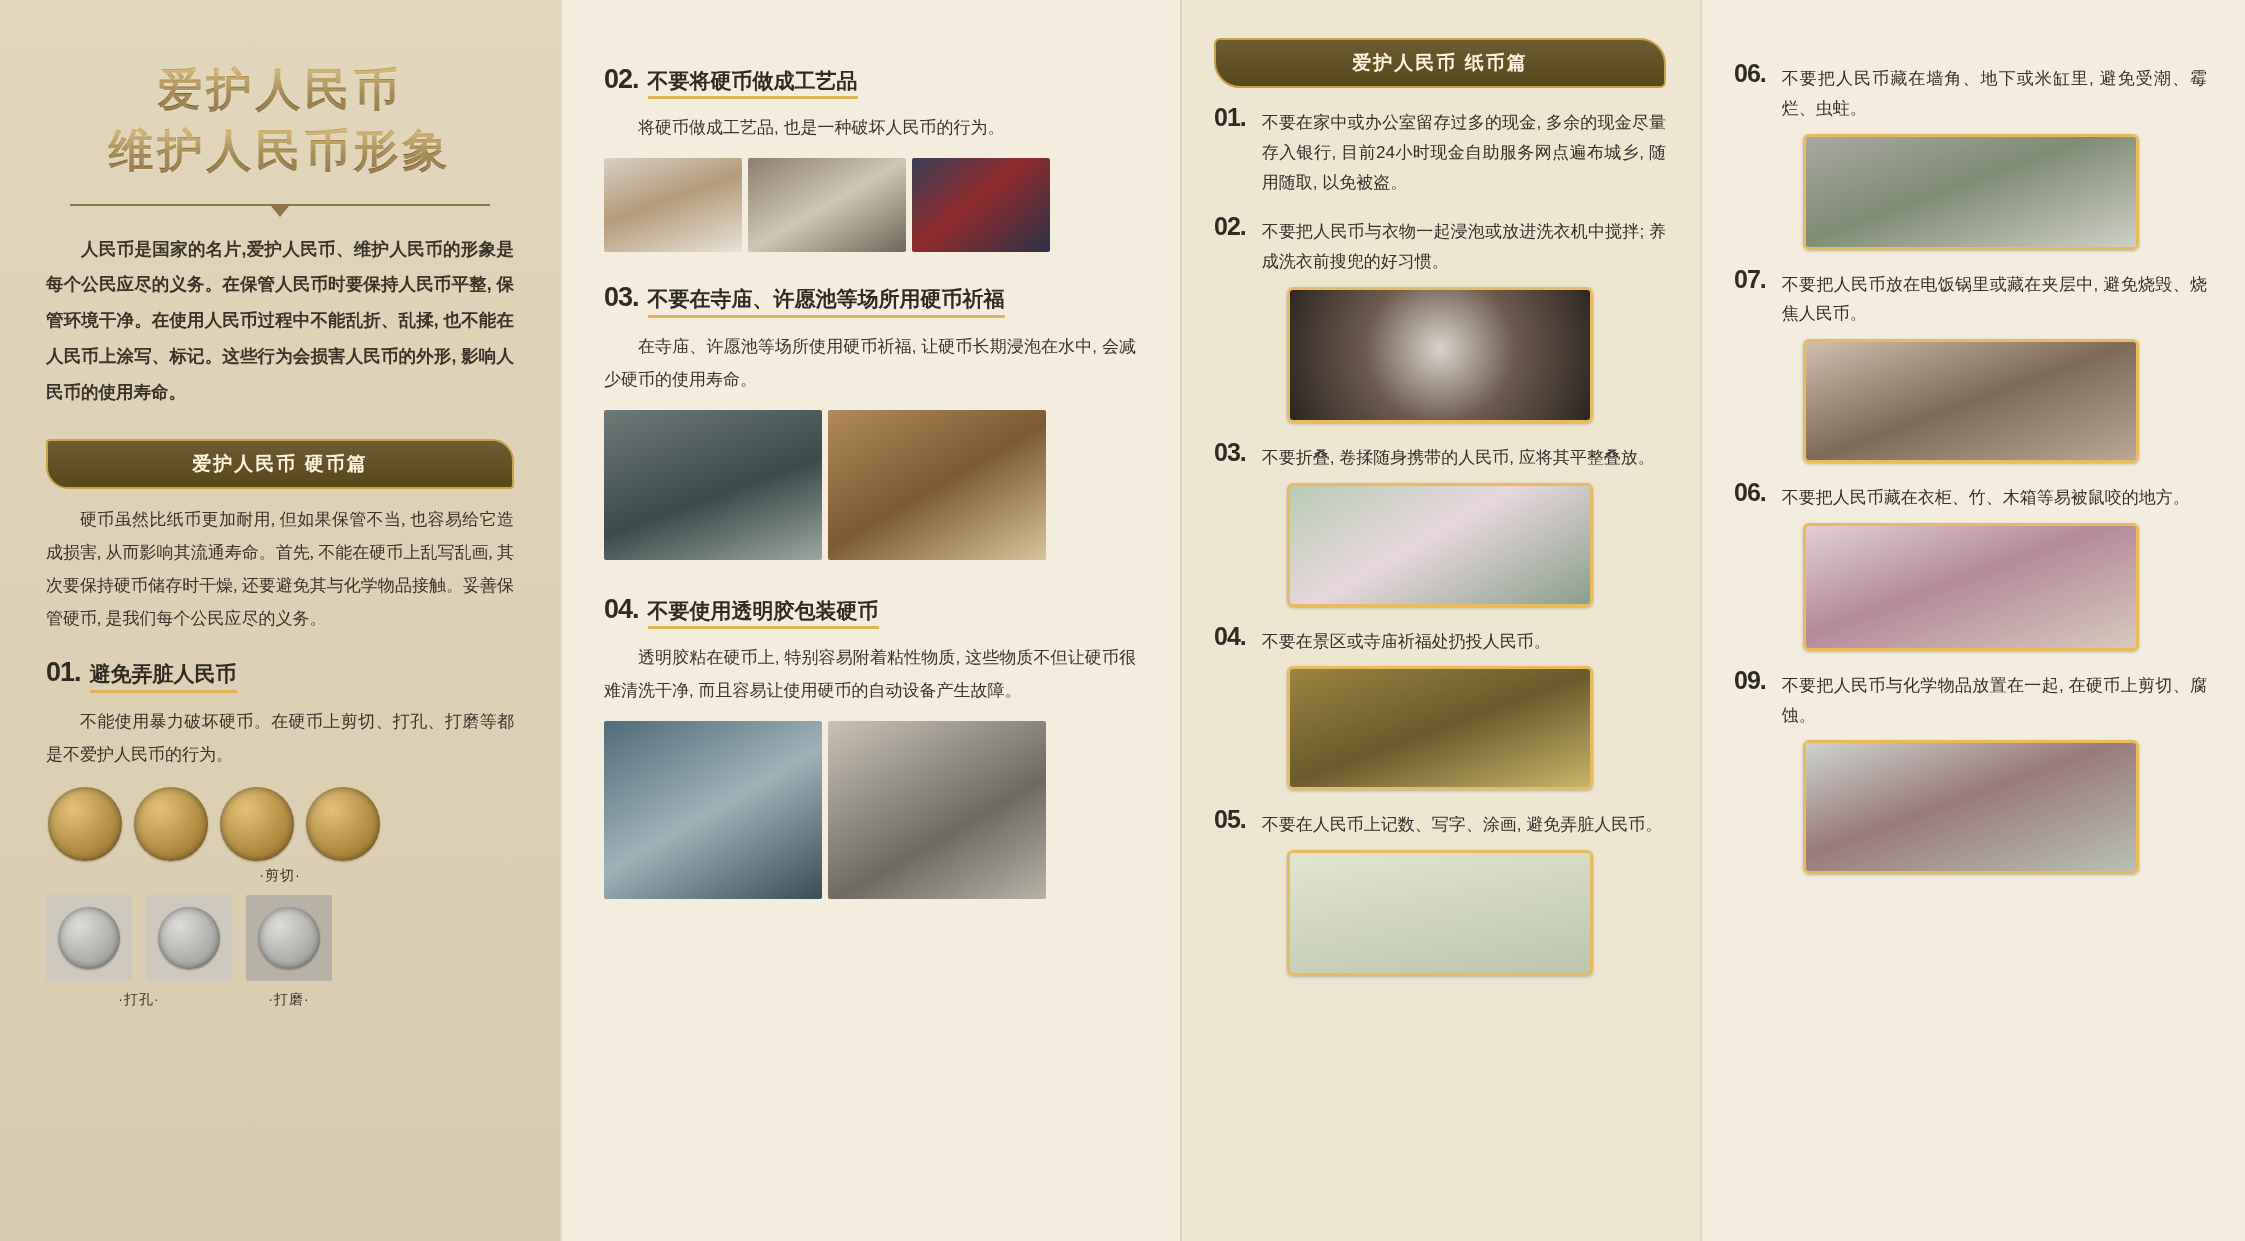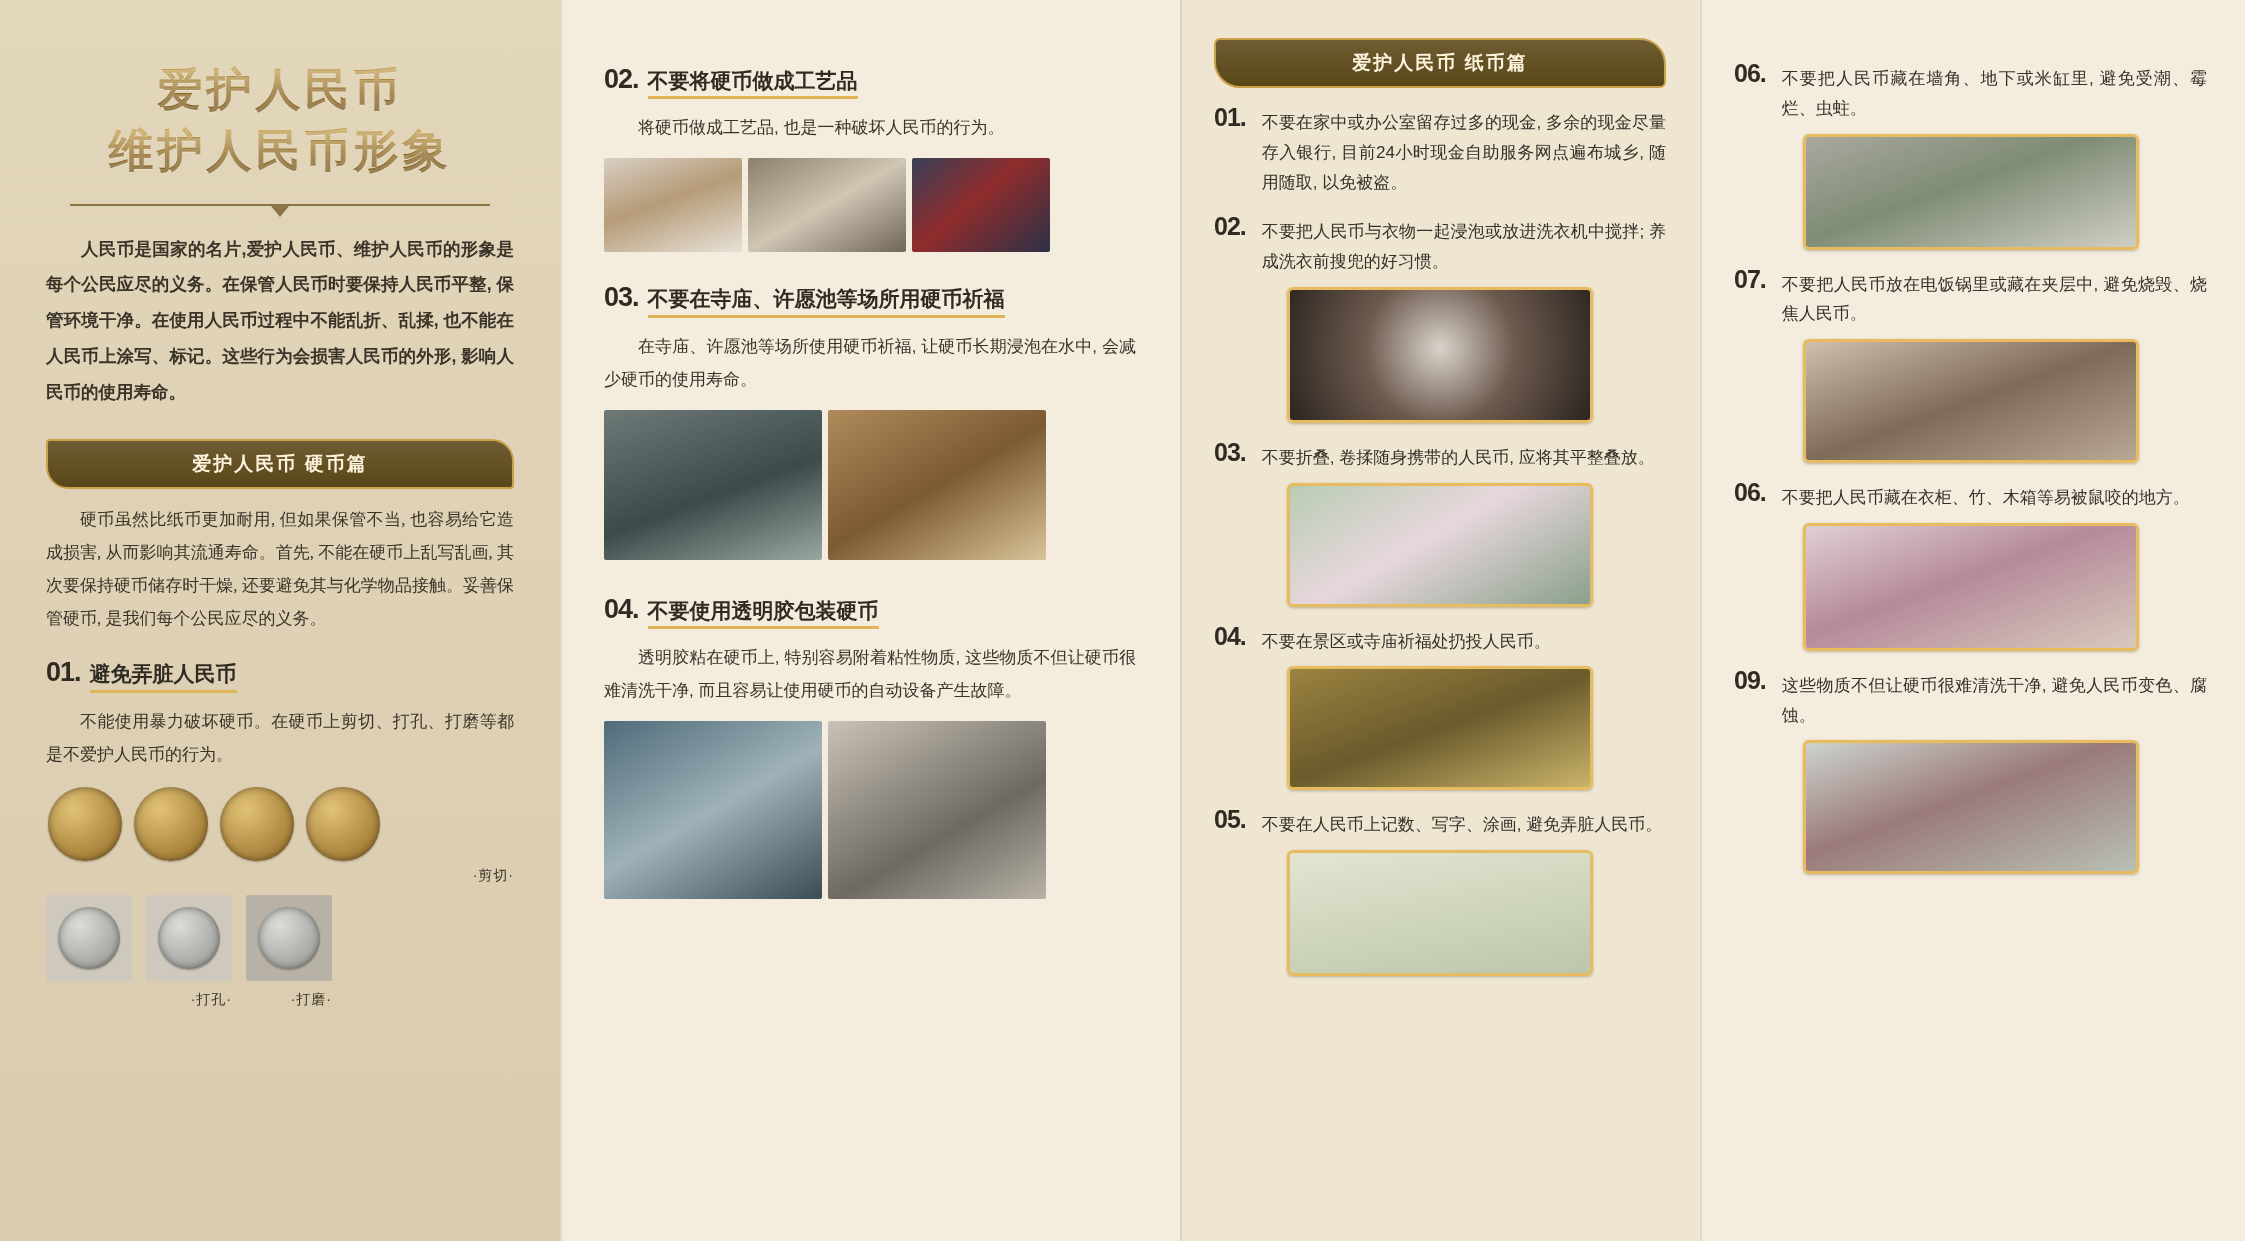--- a/index.html
+++ b/index.html
@@ -193,21 +193,21 @@
     position: relative;
     overflow: hidden;
     border-radius: 2px;
   }
   .photo.framed {
     border: 3px solid #e7bb5e;
     border-radius: 6px;
     box-shadow: 0 1px 3px rgba(0,0,0,0.25);
   }
   .ph-label {
-    text-align: right;
+    text-align: center;
     font-size: 14px;
     color: #3a3328;
     margin-top: 6px;
     letter-spacing: 1px;
   }
 
   
   .coin-grid { margin-top: 16px; }
   .coin-row {
     display: flex;
@@ -408,21 +408,21 @@
     <div class="photo framed p-burn" style="width:330px;height:118px;margin:10px auto 0 auto;"></div>
 
     <div class="mini-item">
       <span class="mini-num">06.</span>
       <span class="mini-text">不要把人民币藏在衣柜、竹、木箱等易被鼠咬的地方。</span>
     </div>
     <div class="photo framed p-rat" style="width:330px;height:122px;margin:10px auto 0 auto;"></div>
 
     <div class="mini-item">
       <span class="mini-num">09.</span>
-      <span class="mini-text">这些物质不但让硬币很难清洗干净, 避免人民币变色、腐蚀。</span>
+      <span class="mini-text">不要把人民币与化学物品放置在一起, 在硬币上剪切、腐蚀。</span>
     </div>
     <div class="photo framed p-chem" style="width:330px;height:128px;margin:10px auto 0 auto;"></div>
   </div>
 
   <div class="divider-line" style="left:560px;"></div>
   <div class="divider-line" style="left:1180px;"></div>
   <div class="divider-line" style="left:1700px;"></div>
 </div>
 
 </body></html>

